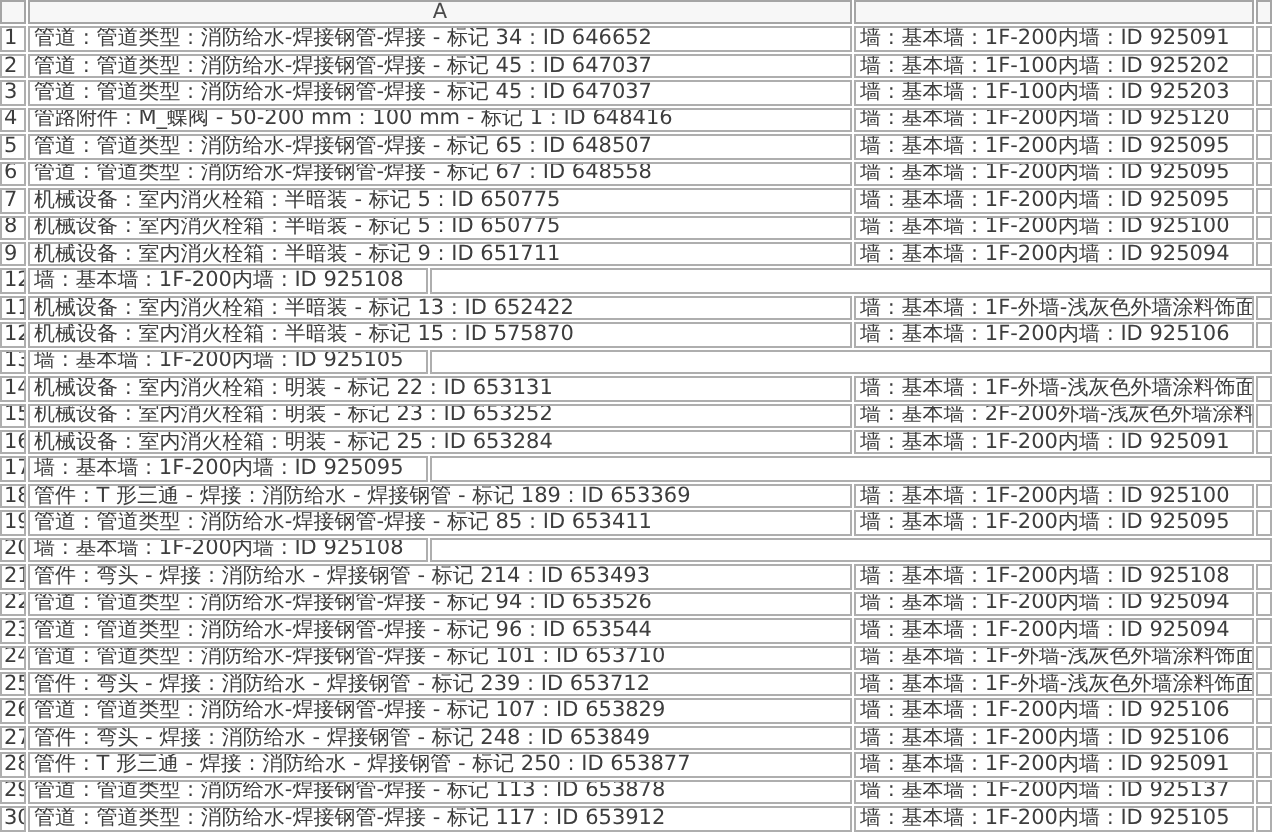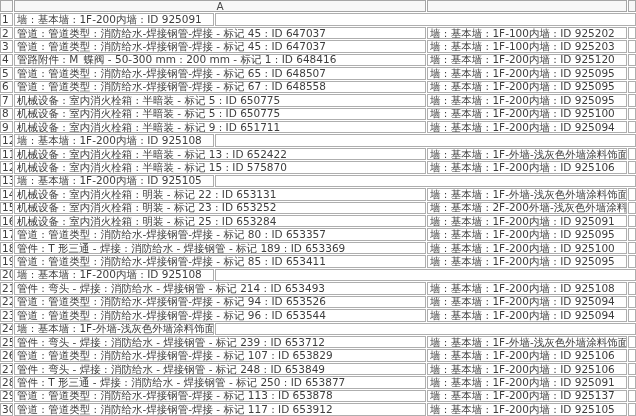--- a/index.html
+++ b/index.html
@@ -55,41 +55,42 @@
   <div id="sheet">
     <div class="row header">
       <div class="cell rn"></div>
       <div class="cell ca">A</div>
       <div class="cell cb"></div>
       <div class="cell cc"></div>
     </div>
 
   <div class="row">
     <div class="cell rn">1</div>
+    <div class="cell ca">管道 : 管道类型 : 消防给水-焊接钢管-焊接 - 标记 34 : ID 646652</div>
     <div class="cell cb">墙 : 基本墙 : 1F-200内墙 : ID 925091</div>
     <div class="cell cc"></div>
   </div>
 
   <div class="row">
     <div class="cell rn">2</div>
     <div class="cell ca">管道 : 管道类型 : 消防给水-焊接钢管-焊接 - 标记 45 : ID 647037</div>
     <div class="cell cb">墙 : 基本墙 : 1F-100内墙 : ID 925202</div>
     <div class="cell cc"></div>
   </div>
 
   <div class="row">
     <div class="cell rn">3</div>
     <div class="cell ca">管道 : 管道类型 : 消防给水-焊接钢管-焊接 - 标记 45 : ID 647037</div>
     <div class="cell cb">墙 : 基本墙 : 1F-100内墙 : ID 925203</div>
     <div class="cell cc"></div>
   </div>
 
   <div class="row">
     <div class="cell rn">4</div>
-    <div class="cell ca">管路附件 : M_蝶阀 - 50-300 mm : 200 mm - 标记 1 : ID 648416</div>
+    <div class="cell ca">管路附件 : M_蝶阀 - 50-200 mm : 100 mm - 标记 1 : ID 648416</div>
     <div class="cell cb">墙 : 基本墙 : 1F-200内墙 : ID 925120</div>
     <div class="cell cc"></div>
   </div>
 
   <div class="row">
     <div class="cell rn">5</div>
     <div class="cell ca">管道 : 管道类型 : 消防给水-焊接钢管-焊接 - 标记 65 : ID 648507</div>
     <div class="cell cb">墙 : 基本墙 : 1F-200内墙 : ID 925095</div>
     <div class="cell cc"></div>
   </div>
@@ -164,21 +165,20 @@
 
   <div class="row">
     <div class="cell rn">16</div>
     <div class="cell ca">机械设备 : 室内消火栓箱 : 明装 - 标记 25 : ID 653284</div>
     <div class="cell cb">墙 : 基本墙 : 1F-200内墙 : ID 925091</div>
     <div class="cell cc"></div>
   </div>
 
   <div class="row">
     <div class="cell rn">17</div>
-    <div class="cell ca">管道 : 管道类型 : 消防给水-焊接钢管-焊接 - 标记 80 : ID 653357</div>
     <div class="cell cb">墙 : 基本墙 : 1F-200内墙 : ID 925095</div>
     <div class="cell cc"></div>
   </div>
 
   <div class="row">
     <div class="cell rn">18</div>
     <div class="cell ca">管件 : T 形三通 - 焊接 : 消防给水 - 焊接钢管 - 标记 189 : ID 653369</div>
     <div class="cell cb">墙 : 基本墙 : 1F-200内墙 : ID 925100</div>
     <div class="cell cc"></div>
   </div>
@@ -212,20 +212,21 @@
 
   <div class="row">
     <div class="cell rn">23</div>
     <div class="cell ca">管道 : 管道类型 : 消防给水-焊接钢管-焊接 - 标记 96 : ID 653544</div>
     <div class="cell cb">墙 : 基本墙 : 1F-200内墙 : ID 925094</div>
     <div class="cell cc"></div>
   </div>
 
   <div class="row">
     <div class="cell rn">24</div>
+    <div class="cell ca">管道 : 管道类型 : 消防给水-焊接钢管-焊接 - 标记 101 : ID 653710</div>
     <div class="cell cb">墙 : 基本墙 : 1F-外墙-浅灰色外墙涂料饰面 :</div>
     <div class="cell cc"></div>
   </div>
 
   <div class="row">
     <div class="cell rn">25</div>
     <div class="cell ca">管件 : 弯头 - 焊接 : 消防给水 - 焊接钢管 - 标记 239 : ID 653712</div>
     <div class="cell cb">墙 : 基本墙 : 1F-外墙-浅灰色外墙涂料饰面 :</div>
     <div class="cell cc"></div>
   </div>

